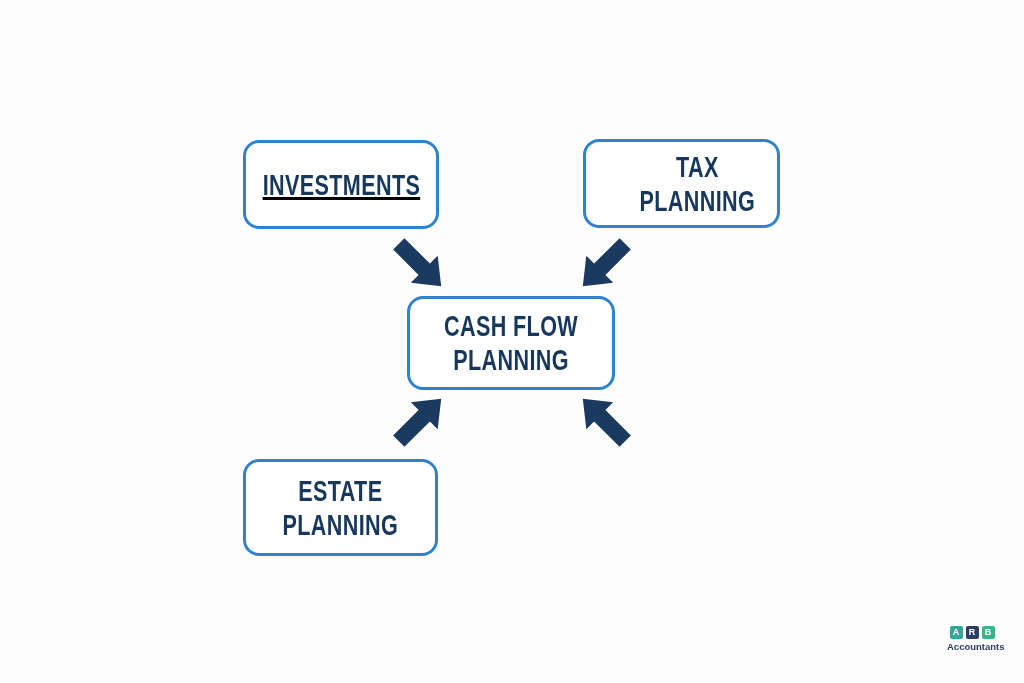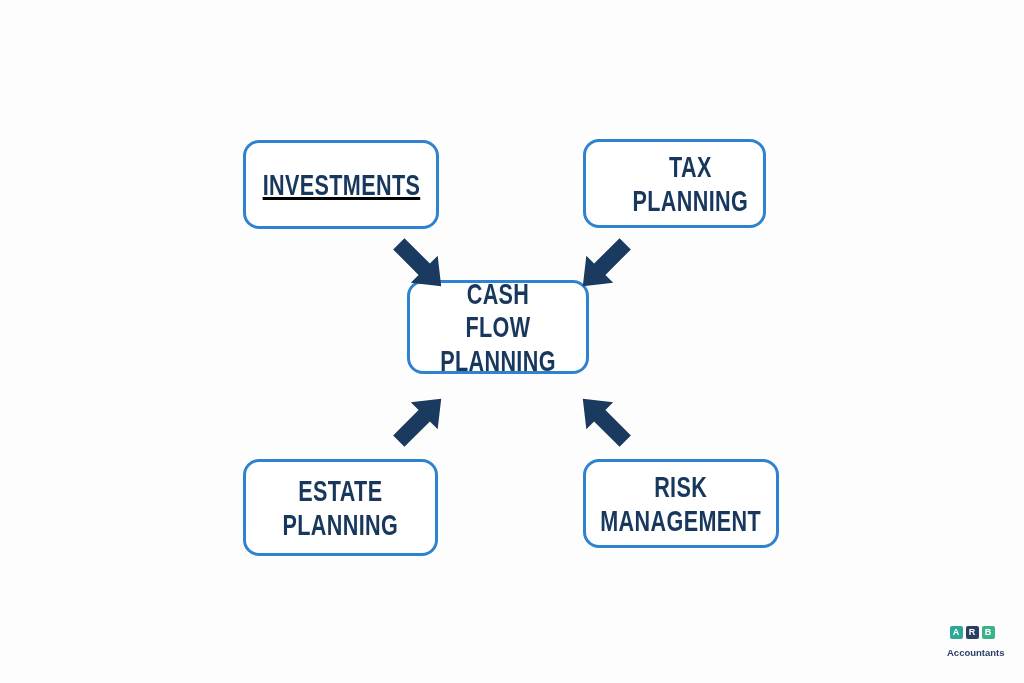--- a/index.html
+++ b/index.html
@@ -33,22 +33,22 @@
     transform-origin: center;
     font-weight: 700;
     font-size: 30px;
     line-height: 1.12;
     letter-spacing: 0.5px;
     color: #17375c;
     text-align: center;
     white-space: pre-line;
   }
   .node-investments   { left: 243px; top: 140px; width: 196px; height: 89px; text-decoration: underline; }
-  .node-tax           { left: 583px; top: 139px; width: 183px; height: 89px; padding-left: 32px; }
-  .node-center        { left: 407px; top: 280px; width: 182px; height: 94px; }
+  .node-tax           { left: 583px; top: 139px; width: 197px; height: 89px; padding-left: 32px; }
+  .node-center        { left: 407px; top: 296px; width: 208px; height: 94px; }
   .node-estate        { left: 243px; top: 459px; width: 195px; height: 97px; }
   .node-risk          { left: 583px; top: 459px; width: 196px; height: 89px; }
 
   .arrow {
     position: absolute;
     width: 64px;
     height: 64px;
   }
   .arrow svg { display: block; width: 64px; height: 64px; }
   .arrow-tl { left: 388px; top: 233px; transform: rotate(45deg); }
@@ -78,21 +78,21 @@
     justify-content: center;
     color: #ffffff;
     font-size: 9px;
     font-weight: 700;
     line-height: 1;
   }
   .logo-square-a { background: #2fa796; }
   .logo-square-r { background: #2c3e63; }
   .logo-square-b { background: #3bb389; }
   .logo-caption {
-    margin-top: 8px;
+    margin-top: 2px;
     font-size: 9.5px;
     font-weight: 700;
     color: #2b3f66;
     letter-spacing: 0px;
     white-space: nowrap;
   }
 </style>
 </head>
 <body>
 
@@ -110,24 +110,20 @@
   <div class="node node-center">
     <span class="node-label">CASH FLOW
 PLANNING</span>
   </div>
 
   <div class="node node-estate">
     <span class="node-label">ESTATE
 PLANNING</span>
   </div>
 
-  <div class="node node-risk">
-    <span class="node-label">RISK
-MANAGEMENT</span>
-  </div>
 
   <div class="arrow arrow-tl">
     <svg viewBox="0 0 64 64" xmlns="http://www.w3.org/2000/svg">
       <polygon points="2,24 38,24 38,13 62,32 38,51 38,40 2,40"></polygon>
     </svg>
   </div>
 
   <div class="arrow arrow-tr">
     <svg viewBox="0 0 64 64" xmlns="http://www.w3.org/2000/svg">
       <polygon points="2,24 38,24 38,13 62,32 38,51 38,40 2,40"></polygon>

